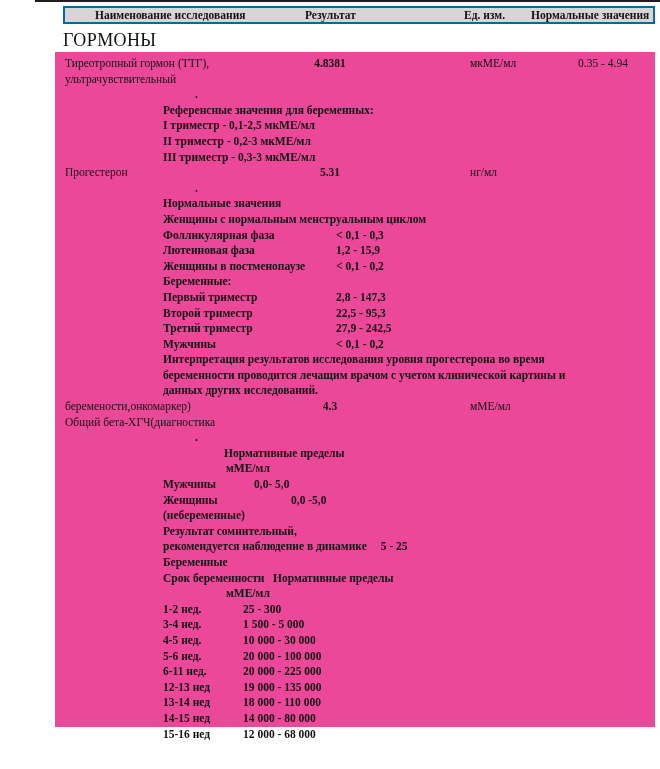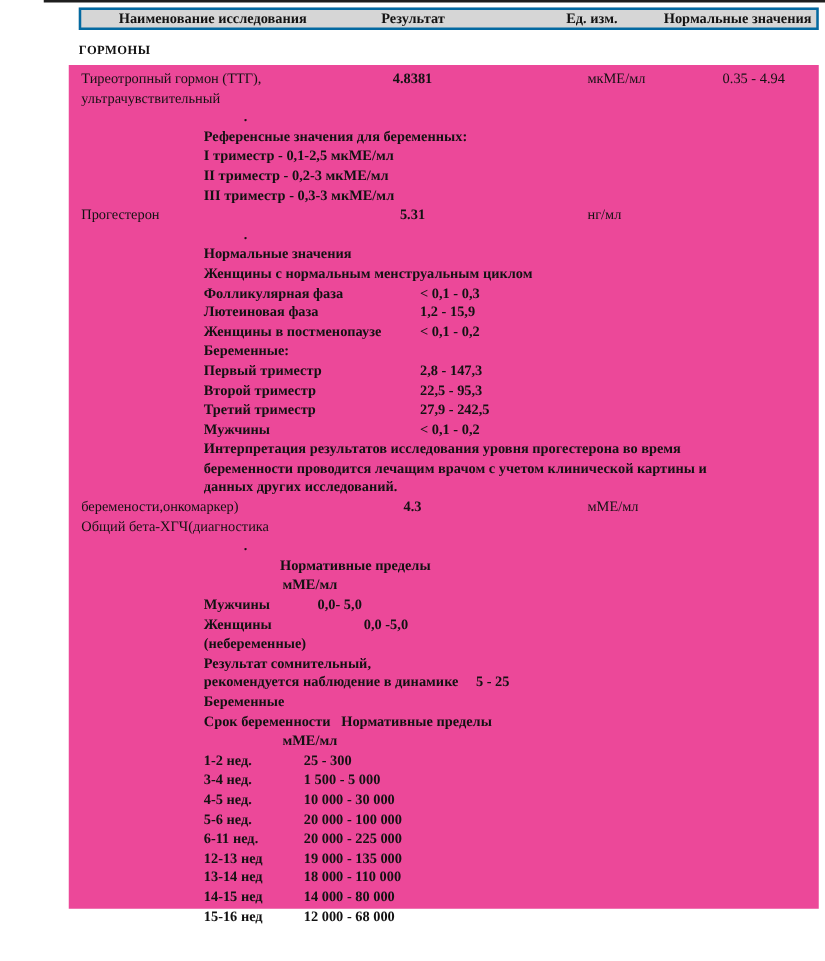--- a/index.html
+++ b/index.html
@@ -6,24 +6,24 @@
   .page{position:relative;width:660px;height:769px;background:#ffffff;
         font-family:"Liberation Serif",serif;color:#121212;
         font-size:11.5px;line-height:15.6px;overflow:hidden;}
   .top-rule{position:absolute;left:35px;top:0;width:625px;height:2px;background:#1e1e1e;}
   .header-bar{position:absolute;left:63px;top:6px;width:592px;height:18px;
         background:#d6d6d6;border:2px solid #0369a1;box-sizing:border-box;
         font-weight:bold;}
   .header-bar span{position:absolute;top:0;line-height:14px;white-space:nowrap;}
   .h-name{left:30px;}
   .h-result{left:240px;}
-  .h-units{left:388px;}
+  .h-units{left:399px;}
   .h-normal{left:466px;}
-  .section-title{position:absolute;left:63px;top:33px;font-weight:bold;
-        font-size:10px;letter-spacing:.4px;}
+  .section-title{position:absolute;left:63px;top:33px;font-weight:normal;
+        font-size:18px;letter-spacing:.4px;}
   .panel{position:absolute;left:55px;top:52px;width:600px;height:675px;
         background:#ec4899;padding-top:4px;box-sizing:border-box;}
   .main{display:flex;align-items:flex-start;}
   .c1{width:235px;padding-left:10px;box-sizing:border-box;}
   .c2{width:80px;text-align:center;font-weight:bold;}
   .c3{width:185px;padding-left:100px;box-sizing:border-box;}
   .c4{flex:1;text-align:center;padding-right:4px;}
   .dot{margin-left:140px;font-weight:bold;}
   .notes{margin-left:108px;width:436px;font-weight:bold;}
   .kv{display:flex;}

